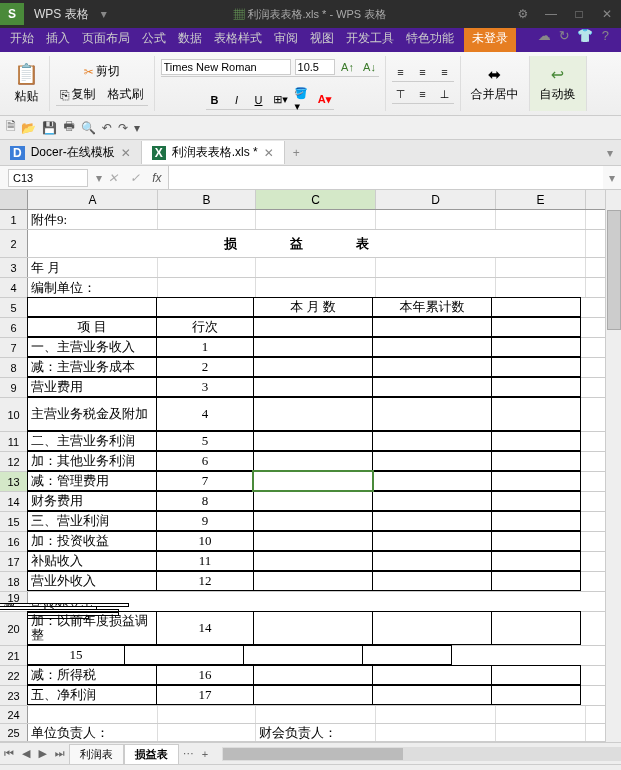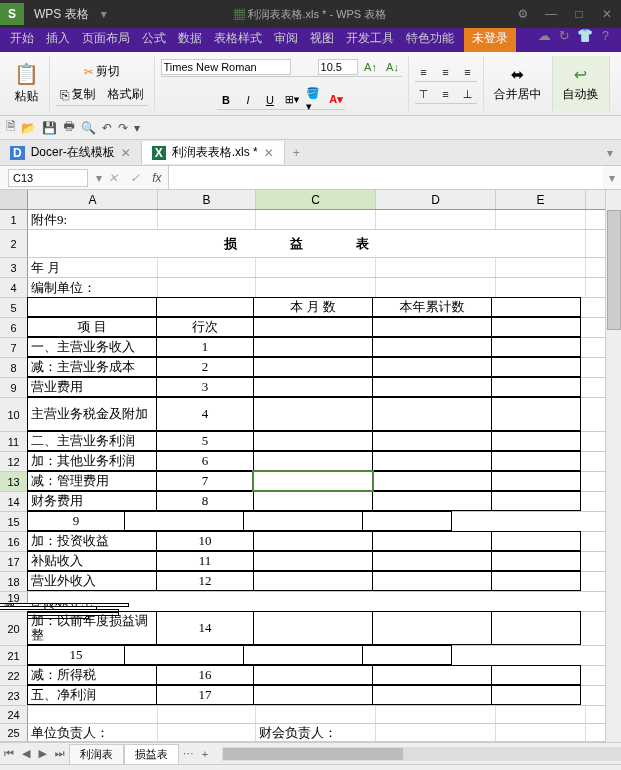--- a/index.html
+++ b/index.html
@@ -13,21 +13,21 @@
 .menubar { height: 24px; background: #4c1d95; display: flex; padding: 0 4px; }
 .menubar .mitem { color: #ccc; font-size: 12px; padding: 2px 6px; cursor: pointer; }
 .menubar .loginbtn { background: #e67e22; color: #fff; padding: 2px 8px; font-size: 12px; margin-left: 4px; }
 .menubar .right { margin-left: auto; display: flex; gap: 8px; color: #888; font-size: 13px; padding-right: 8px; }
 .ribbon { height: 64px; background: linear-gradient(#f8f8f8,#eee); border-bottom: 1px solid #ccc; display: flex; align-items: center; padding: 4px; font-size: 12px; }
 .ribbon .group { display: flex; flex-direction: column; align-items: center; padding: 0 6px; border-right: 1px solid #ddd; height: 100%; justify-content: center; }
 .ribbon .btn { padding: 2px 4px; cursor: pointer; display: flex; align-items: center; gap: 2px; }
 .ribbon .row { display: flex; gap: 4px; align-items: center; }
 .ribbon select, .ribbon input { font-size: 11px; border: 1px solid #ccc; padding: 1px 2px; }
 .ribbon .fontname { width: 130px; }
-.ribbon .fontsize { width: 40px; margin-left: 23px; }
+.ribbon .fontsize { width: 40px; }
 .ribbon .iconbtn { width: 18px; height: 18px; border: 1px solid transparent; display: inline-flex; align-items: center; justify-content: center; font-size: 11px; cursor: pointer; }
 .qat { height: 24px; background: #f0f0f0; border-bottom: 1px solid #ccc; display: flex; align-items: center; padding: 0 6px; gap: 6px; font-size: 12px; }
 .qat .qbtn { color: #555; cursor: pointer; }
 .tabbar { height: 26px; background: #e8e8e8; border-bottom: 1px solid #ccc; display: flex; align-items: center; font-size: 12px; }
 .tabbar .tab { padding: 3px 10px; border-right: 1px solid #ccc; display: flex; align-items: center; gap: 6px; cursor: pointer; }
 .tabbar .tab.active { background: #fff; }
 .tabbar .tabclose { color: #888; }
 .namebox { height: 24px; background: #f8f8f8; border-bottom: 1px solid #ccc; display: flex; align-items: center; font-size: 12px; }
 .namebox input { border: 1px solid #ccc; height: 18px; padding: 0 4px; font-size: 11px; }
 .namebox .cellref { width: 80px; margin: 0 8px; }
@@ -45,21 +45,21 @@
 .row .cell.bordered { border: 1px solid #000; margin: -1px 0 0 -1px; }
 .titlecell { font-size: 20px; font-family: "SimSun", serif; letter-spacing: 20px; justify-content: center !important; font-weight: bold; }
 .row.sel .rh { background: #d4e8c8; }
 .colheads .ch.sel { background: #d4e8c8; }
 .cell.selected { outline: 2px solid #4a8a3a; outline-offset: -1px; z-index: 5; position: relative; }
 .vscroll { width: 16px; background: #eee; border-left: 1px solid #ccc; position: relative; }
 .vscroll .thumb { position: absolute; top: 20px; width: 14px; left: 1px; height: 120px; background: #ccc; border: 1px solid #aaa; }
 .sheettabs { height: 22px; background: #eee; border-top: 1px solid #ccc; display: flex; align-items: center; font-size: 11px; }
 .sheettabs .nav { padding: 0 4px; color: #666; cursor: pointer; }
 .sheettabs .stab { padding: 2px 10px; border: 1px solid #ccc; border-bottom: none; background: #f8f8f8; cursor: pointer; }
-.sheettabs .stab.active { background: #fff; font-weight: normal; }
+.sheettabs .stab.active { background: #fff; font-weight: bold; }
 .sheettabs .hscroll { flex: 1; margin-left: 10px; height: 14px; background: #ddd; position: relative; }
 .sheettabs .hscroll .hthumb { position: absolute; height: 12px; top: 1px; left: 1px; width: 180px; background: #bbb; }
 .statusbar { height: 22px; background: #eee; border-top: 1px solid #ccc; display: flex; align-items: center; font-size: 11px; padding: 0 8px; gap: 10px; }
 .statusbar .right { margin-left: auto; display: flex; align-items: center; gap: 8px; }
 .cA { width: 130px; } .cB { width: 98px; } .cC { width: 120px; } .cD { width: 120px; } .cE { width: 90px; }
 .serif { font-family: "SimSun", serif; }
 </style>
 </head>
 <body>
 
@@ -310,20 +310,21 @@
         <div class="row" style="height: 20px;">
           <div class="rh">14</div>
           <div class="cell cA bordered serif">财务费用</div>
           <div class="cell cB bordered serif" style="justify-content: center;">8</div>
           <div class="cell cC bordered serif"></div>
           <div class="cell cD bordered serif"></div>
           <div class="cell cE bordered serif"></div>
         </div>
         <div class="row" style="height: 20px;">
           <div class="rh">15</div>
+          <div class="cell cA bordered serif">三、营业利润</div>
           <div class="cell cB bordered serif" style="justify-content: center;">9</div>
           <div class="cell cC bordered serif"></div>
           <div class="cell cD bordered serif"></div>
           <div class="cell cE bordered serif"></div>
         </div>
         <div class="row" style="height: 20px;">
           <div class="rh">16</div>
           <div class="cell cA bordered serif">加：投资收益</div>
           <div class="cell cB bordered serif" style="justify-content: center;">10</div>
           <div class="cell cC bordered serif"></div>

